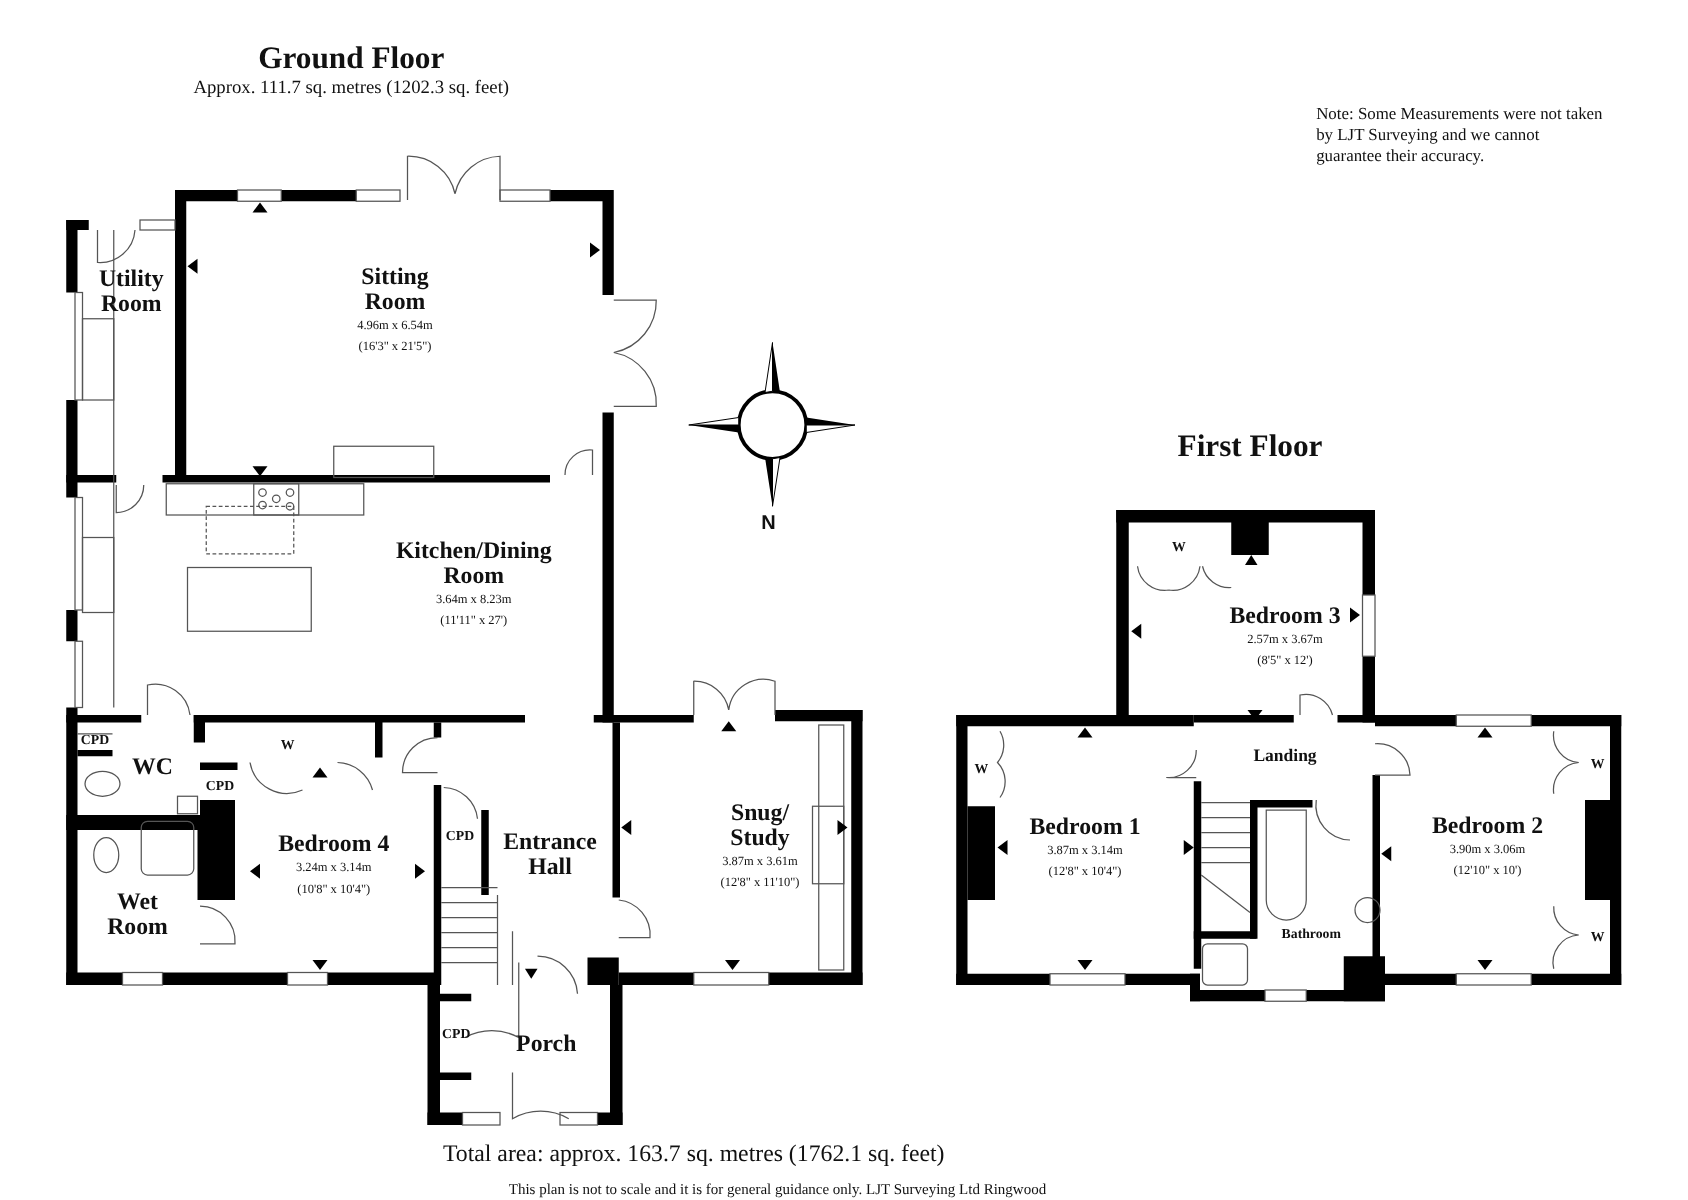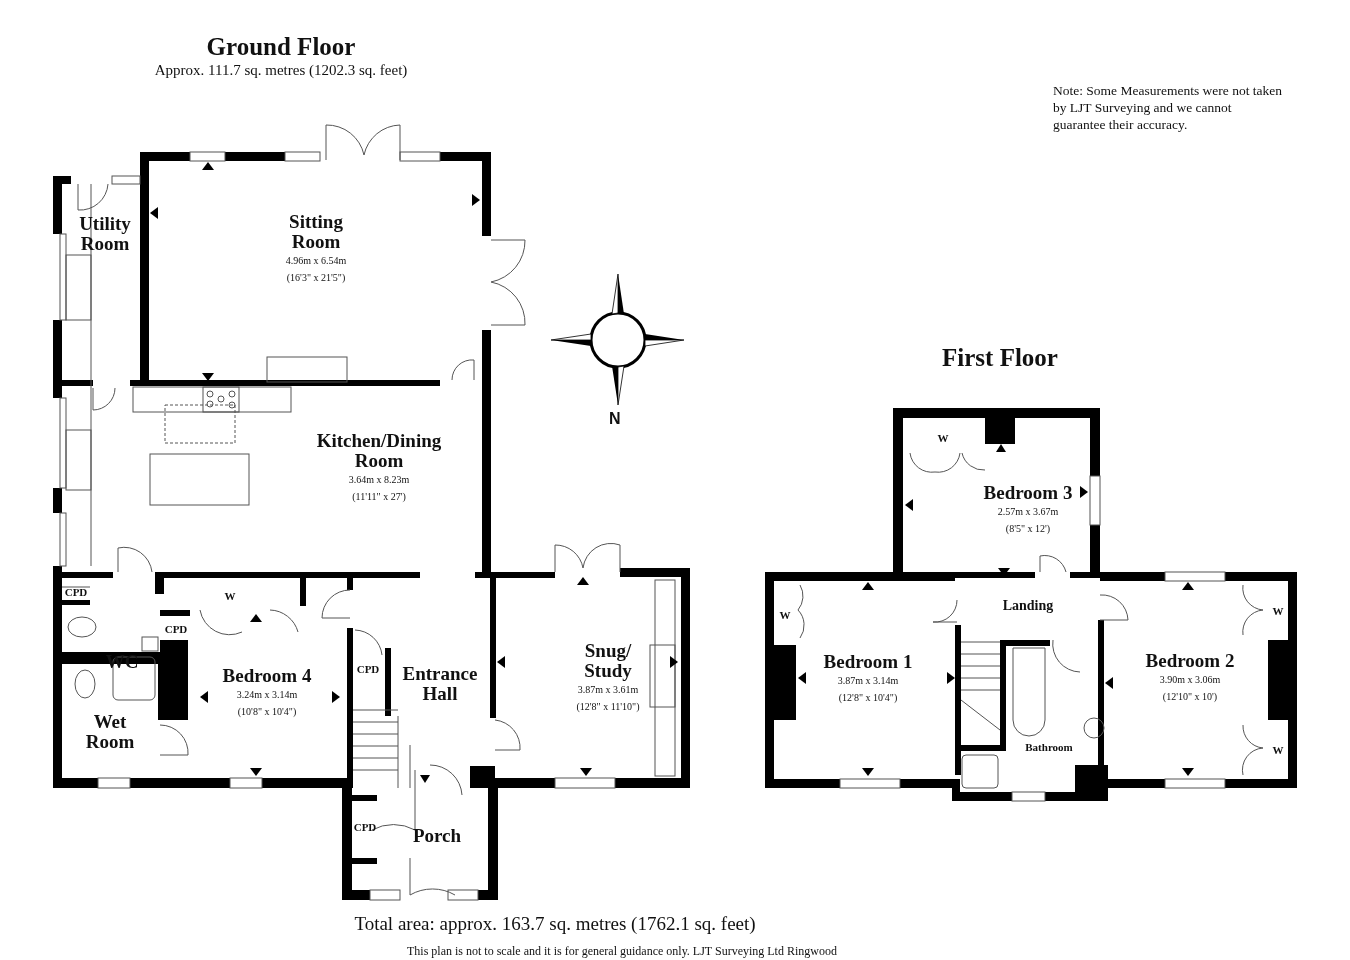--- a/index.html
+++ b/index.html
@@ -260,21 +260,21 @@
 <div class="room-label" style="left:105px;top:214px;">
   <span class="n">Utility</span>
   <span class="n">Room</span>
 </div>
 <div class="room-label" style="left:379px;top:431px;">
   <span class="n">Kitchen/Dining</span>
   <span class="n">Room</span>
   <span class="d">3.64m x 8.23m</span>
   <span class="d">(11'11" x 27')</span>
 </div>
-<div class="room-label" style="left:122px;top:604px;margin-top:48px;">
+<div class="room-label" style="left:122px;top:604px;">
   <span class="n">WC</span>
 </div>
 <div class="room-label" style="left:110px;top:712px;">
   <span class="n">Wet</span>
   <span class="n">Room</span>
 </div>
 <div class="room-label" style="left:267px;top:666px;">
   <span class="n">Bedroom 4</span>
   <span class="d">3.24m x 3.14m</span>
   <span class="d">(10'8" x 10'4")</span>

